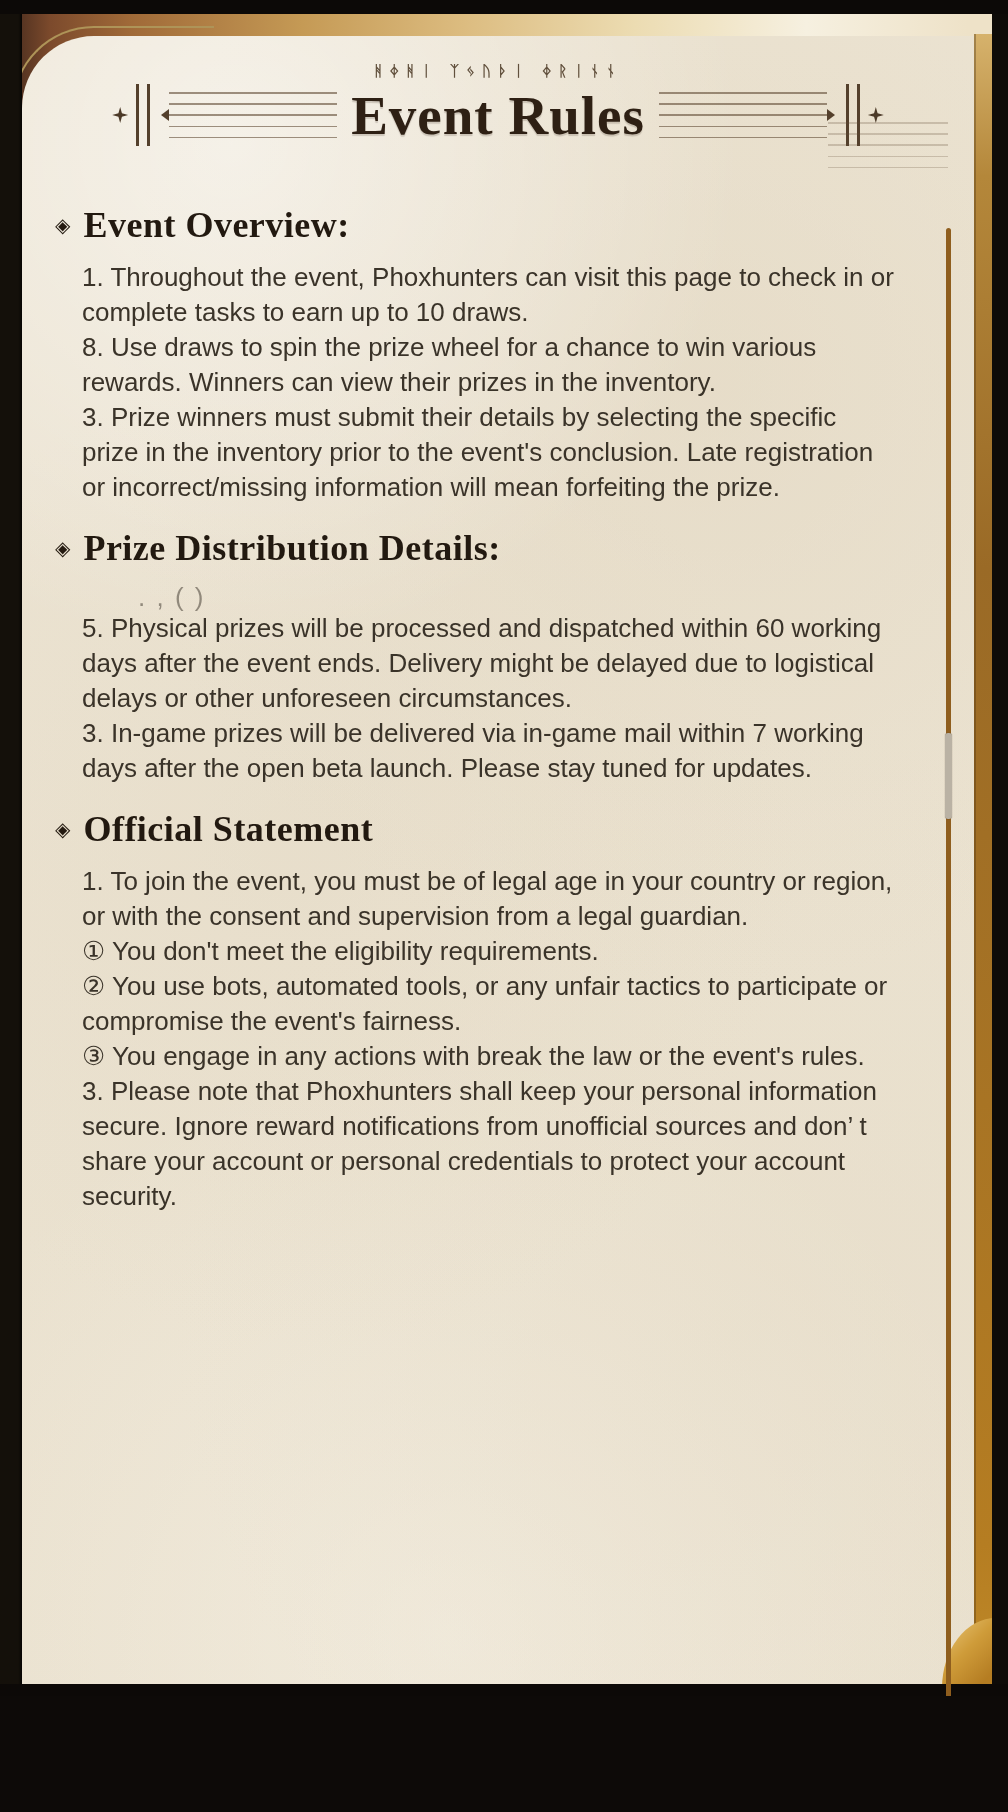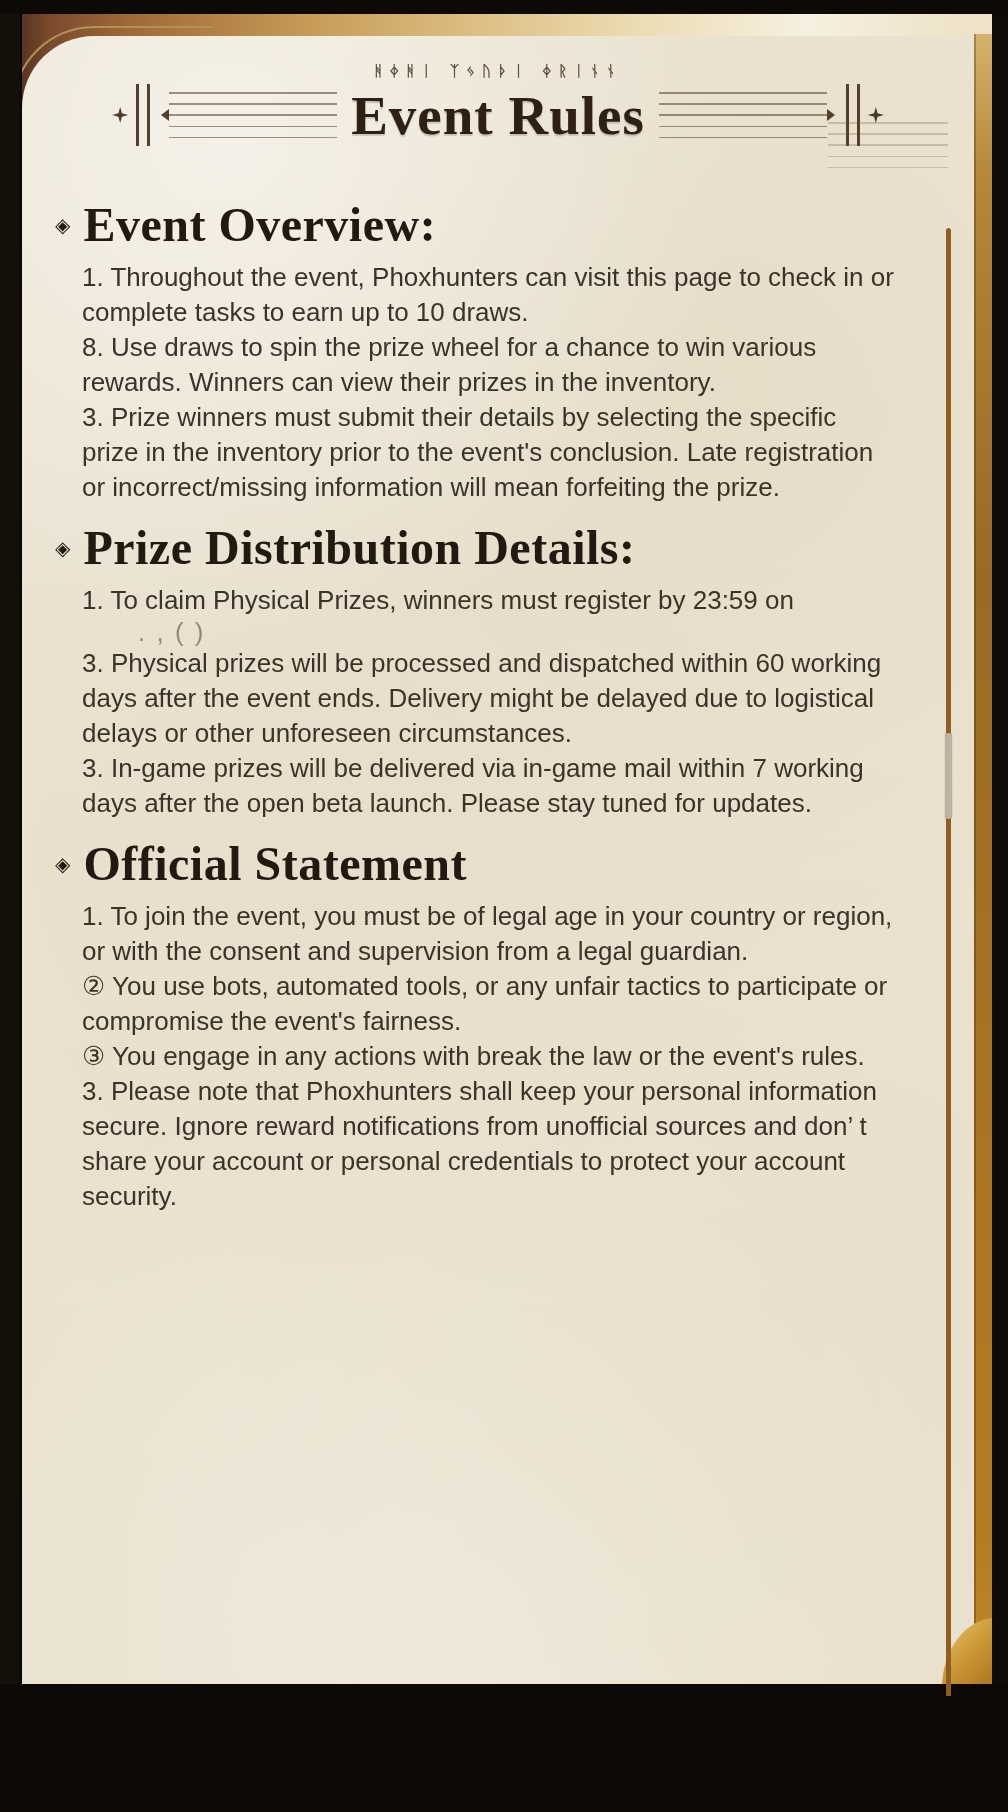--- a/index.html
+++ b/index.html
@@ -57,21 +57,21 @@
     background:repeating-linear-gradient(180deg,rgba(96,74,52,.7) 0 1.6px,transparent 1.6px 11.2px);}
   .title{font-family:"Liberation Serif","DejaVu Serif",serif;font-weight:700;font-size:55px;
     line-height:1;color:#2e2014;margin:0 14px;letter-spacing:1px;flex:0 0 auto;
     text-shadow:0 2px 1px rgba(46,30,14,.18);}
 
   
   .content{position:relative;padding:34px 40px 0 60px;}
   .rule-section{margin-bottom:8px;}
   .sec-head{display:flex;align-items:center;gap:13px;margin:22px 0 14px -27px;}
   .bullet{font-family:"DejaVu Sans",sans-serif;font-size:20px;color:#241a10;line-height:1;}
-  .sec-title{font-family:"Liberation Serif","DejaVu Serif",serif;font-size:48px;font-weight:700;
+  .sec-title{font-family:"Liberation Serif","DejaVu Serif",serif;font-size:36px;font-weight:700;
     color:#221910;margin:0;line-height:42px;letter-spacing:.5px;}
   .sec-body p{font-size:26px;line-height:35px;color:#3a3329;margin:0;max-width:812px;}
   .redacted{opacity:.5;font-size:22px;line-height:28px !important;height:28px;color:#5a5244;
     letter-spacing:2px;padding-left:56px;}
 
   
   .dots-strong{position:absolute;left:4px;bottom:17px;width:742px;height:6px;
     background-image:radial-gradient(circle 2.3px at 3px 3px,#35271a 95%,transparent);
     background-size:13px 6px;background-repeat:repeat-x;}
   .dots-faint{position:absolute;left:752px;bottom:19px;width:214px;height:3px;opacity:.55;
@@ -122,34 +122,34 @@
           <p>3. Prize winners must submit their details by selecting the specific prize in the inventory prior to the event's conclusion. Late registration or incorrect/missing information will mean forfeiting the prize.</p>
         </div>
       </section>
 
       <section class="rule-section">
         <div class="sec-head">
           <span class="bullet">◈</span>
           <h2 class="sec-title">Prize Distribution Details:</h2>
         </div>
         <div class="sec-body">
-          <p>1. To claim Physical Prizes, winners must register by 23:59 on</p>
           <p class="redacted">.      ,      (          )</p>
-          <p>3. Physical prizes will be processed and dispatched within 60 working days after the event ends. Delivery might be delayed due to logistical delays or other unforeseen circumstances.</p>
+          <p>5. Physical prizes will be processed and dispatched within 60 working days after the event ends. Delivery might be delayed due to logistical delays or other unforeseen circumstances.</p>
           <p>3. In-game prizes will be delivered via in-game mail within 7 working days after the open beta launch. Please stay tuned for updates.</p>
         </div>
       </section>
 
       <section class="rule-section">
         <div class="sec-head">
           <span class="bullet">◈</span>
           <h2 class="sec-title">Official Statement</h2>
         </div>
         <div class="sec-body">
           <p>1. To join the event, you must be of legal age in your country or region, or with the consent and supervision from a legal guardian.</p>
+          <p>① You don't meet the eligibility requirements.</p>
           <p>② You use bots, automated tools, or any unfair tactics to participate or compromise the event's fairness.</p>
           <p>③ You engage in any actions with break the law or the event's rules.</p>
           <p>3. Please note that Phoxhunters shall keep your personal information secure. Ignore reward notifications from unofficial sources and don’ t share your account or personal credentials to protect your account security.</p>
         </div>
       </section>
 
     </main>
 
     <div class="dots-strong"></div>
     <div class="dots-faint"></div>

